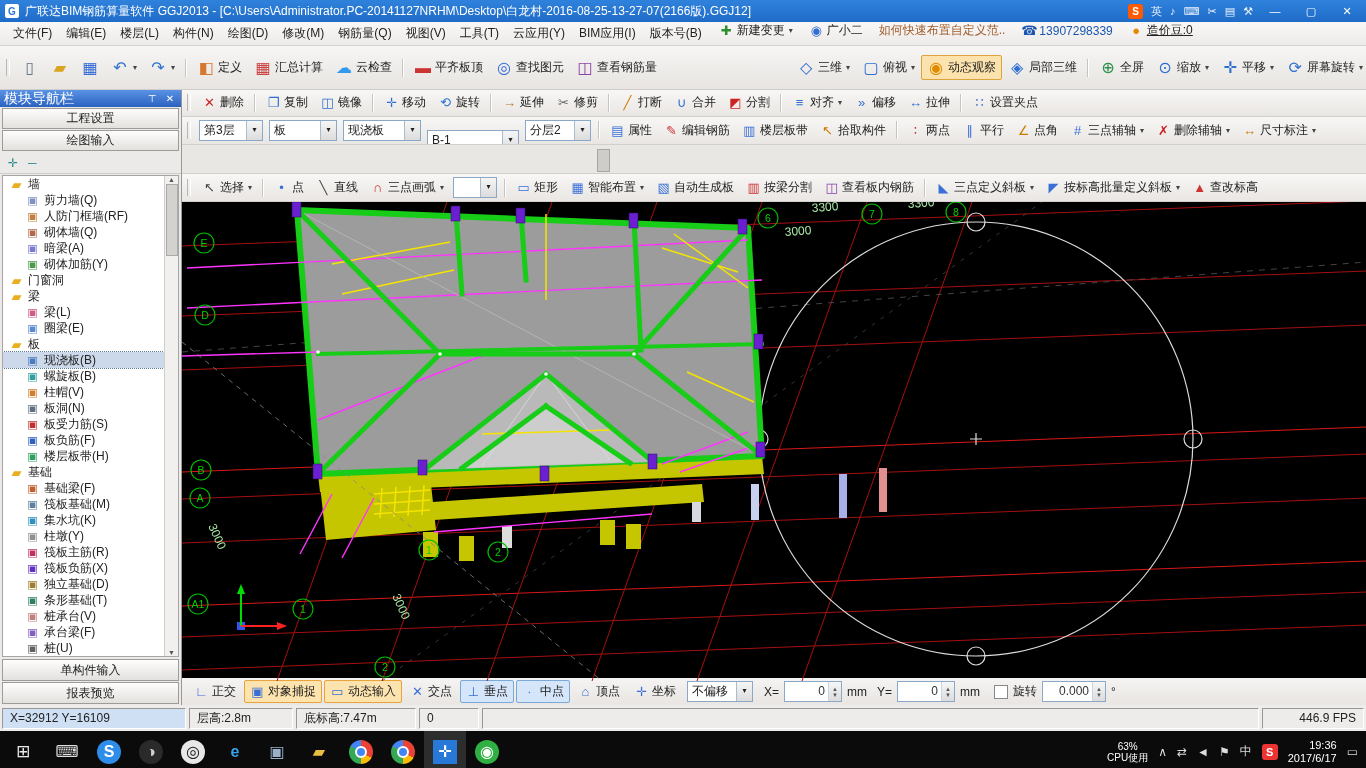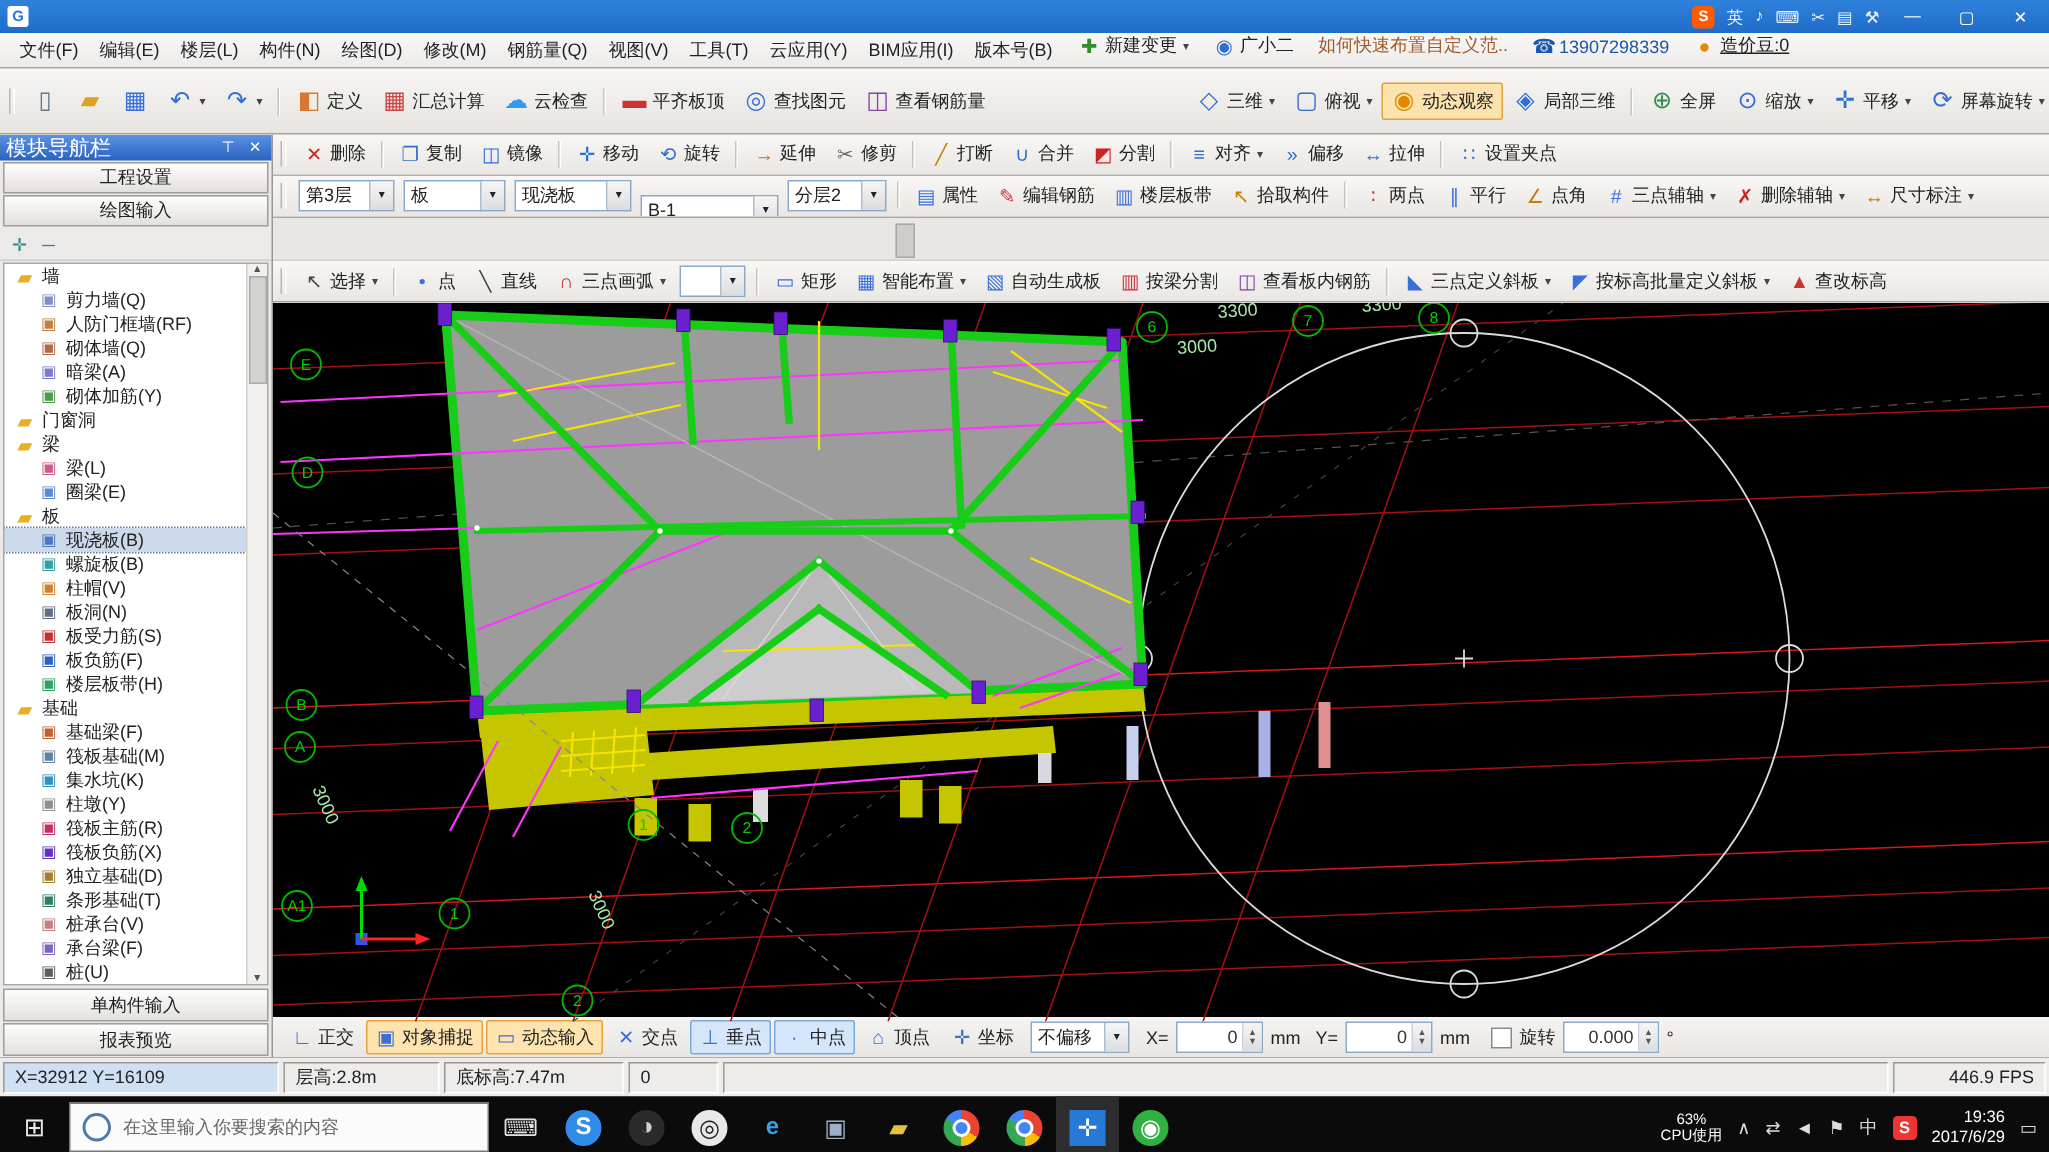--- a/index.html
+++ b/index.html
@@ -91,20 +91,21 @@
   .speed .u{color:#e07820;margin-right:2px}.speed .d{color:#2a9a2a;margin-right:2px}
   .float-ball{width:22px;height:22px;border-radius:50%;background:radial-gradient(circle at 35% 30%,#7ec0f8,#1a6fd0);margin:12px 0 0 6px;border:1px solid #1257a8}
 </style>
 </head>
 <body>
 
 <div class="screen">
 
   <div class="titlebar">
     <div class="app-icon">G</div>
+    <div class="title-text">广联达BIM钢筋算量软件 GGJ2013 - [C:\Users\Administrator.PC-20141127NRHM\Desktop\白龙村-2016-08-25-13-27-07(2166版).GGJ12]</div>
     <div class="tb-right">
       <span class="ime-chip">S</span>
       <span class="tb-ic">英</span>
       <span class="tb-ic">♪</span>
       <span class="tb-ic">⌨</span>
       <span class="tb-ic">✂</span>
       <span class="tb-ic">▤</span>
       <span class="tb-ic">⚒</span>
       <span class="win-btn">—</span>
       <span class="win-btn">▢</span>
@@ -833,24 +834,20 @@
     <div class="scell coords">X=32912 Y=16109</div>
     <div class="scell" style="width:88px">层高:2.8m</div>
     <div class="scell" style="width:104px">底标高:7.47m</div>
     <div class="scell" style="width:44px">0</div>
     <div class="scell fill"></div>
     <div class="scell" style="width:86px;justify-content:flex-end">446.9 FPS</div>
   </div>
 
   <div class="taskbar">
     <div class="start-btn">⊞</div>
-    <div class="search-box">
-      <span class="search-ring"></span>
-      <span>在这里输入你要搜索的内容</span>
-    </div>
     <div class="task-apps" id="task-apps">
         <div class="tapp">
           <div class="tglyph" style="color: rgb(224, 224, 224);">⌨</div>
         </div>
         <div class="tapp">
           <div class="tglyph round" style="color: rgb(255, 255, 255); background: rgb(46, 141, 232);">S</div>
         </div>
         <div class="tapp">
           <div class="tglyph round" style="color: rgb(207, 207, 207); background: rgb(42, 42, 42);">◑</div>
         </div>
@@ -885,19 +882,19 @@
         <div>CPU使用</div>
       </div>
       <span class="tray-ic">∧</span>
       <span class="tray-ic">⇄</span>
       <span class="tray-ic">◄</span>
       <span class="tray-ic">⚑</span>
       <span class="tray-ic">中</span>
       <span class="sogou-tray">S</span>
       <div class="clock">
         <div>19:36</div>
-        <div>2017/6/29</div>
+        <div>2017/6/17</div>
       </div>
       <span class="tray-ic">▭</span>
     </div>
   </div>
 
 </div>
 
 </body></html>

